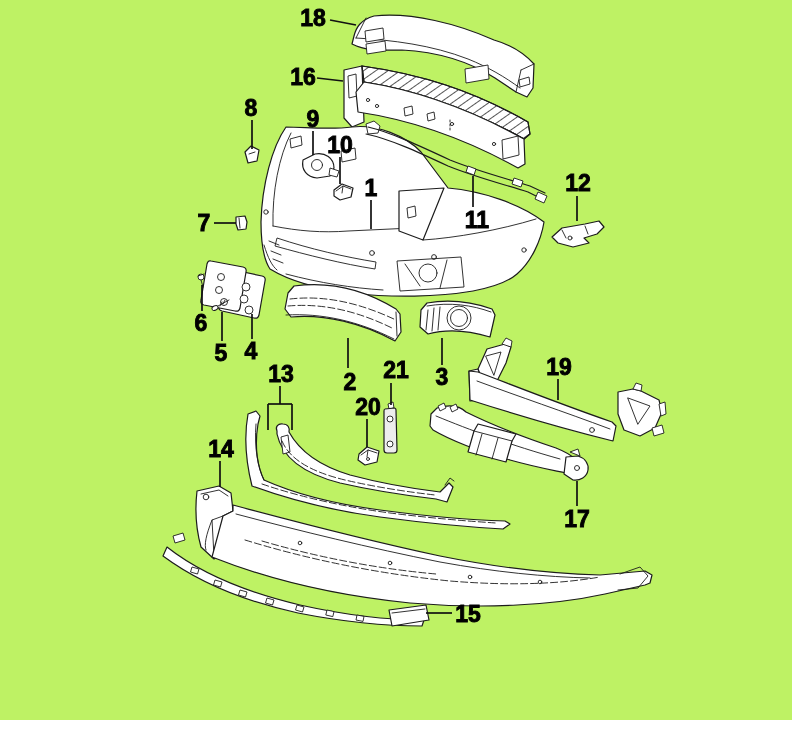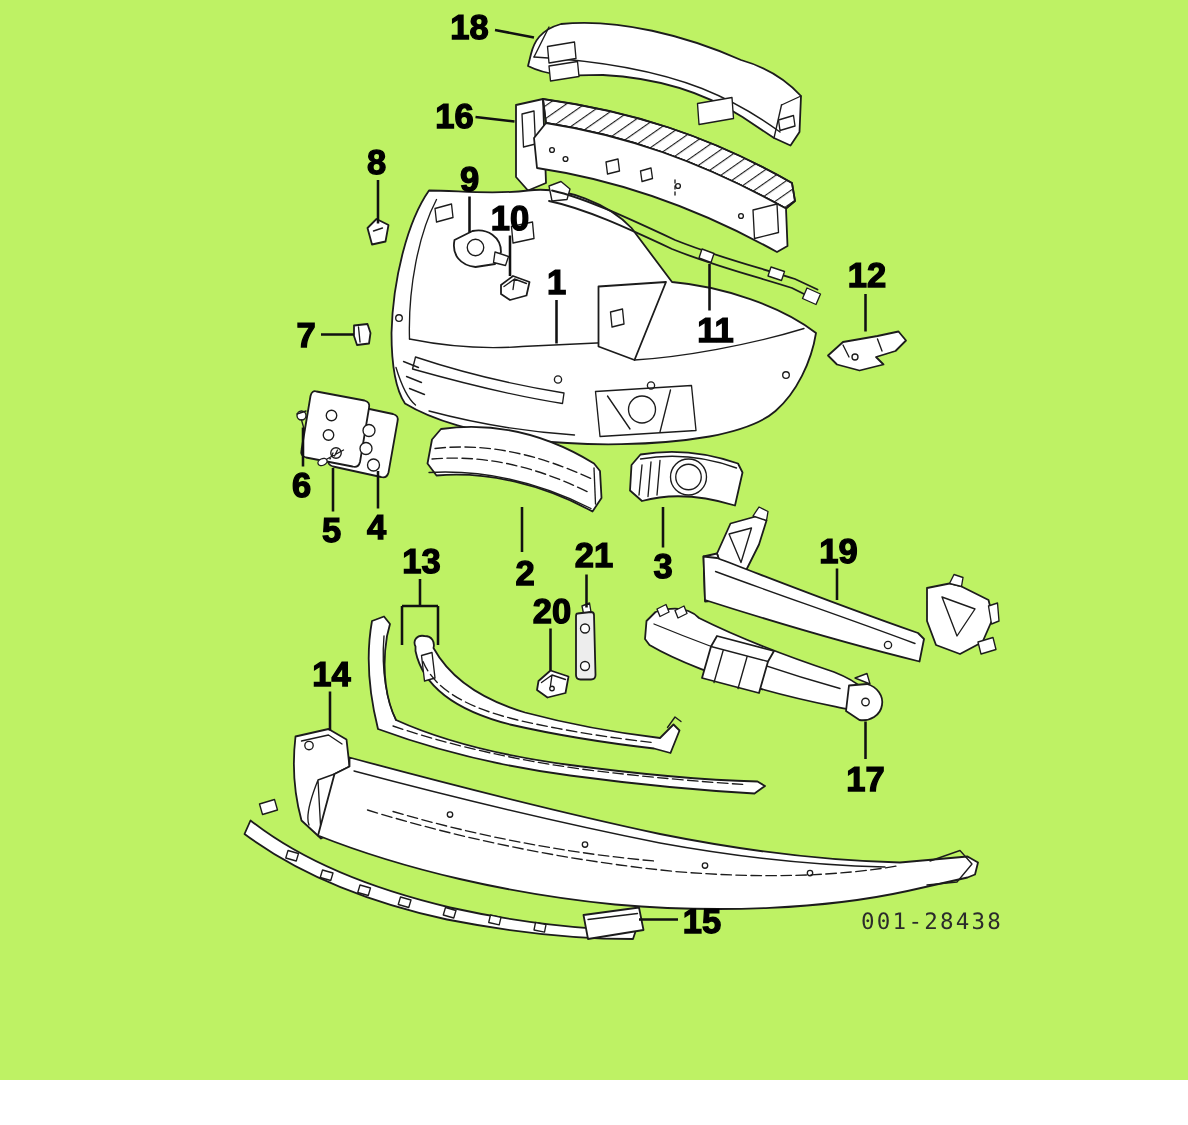--- a/index.html
+++ b/index.html
@@ -273,15 +273,14 @@
         <text x="442" y="377" class="callout-num">3</text>
         <text x="559" y="367" class="callout-num">19</text>
         <text x="281" y="374" class="callout-num">13</text>
         <text x="368" y="407" class="callout-num">20</text>
         <text x="221" y="449" class="callout-num">14</text>
         <text x="577" y="519" class="callout-num">17</text>
         <text x="468" y="614" class="callout-num">15</text>
       </g>
 </svg>
 
-<div id="diagram-code">001-28438</div>
 
 </div>
 
 </body></html>

